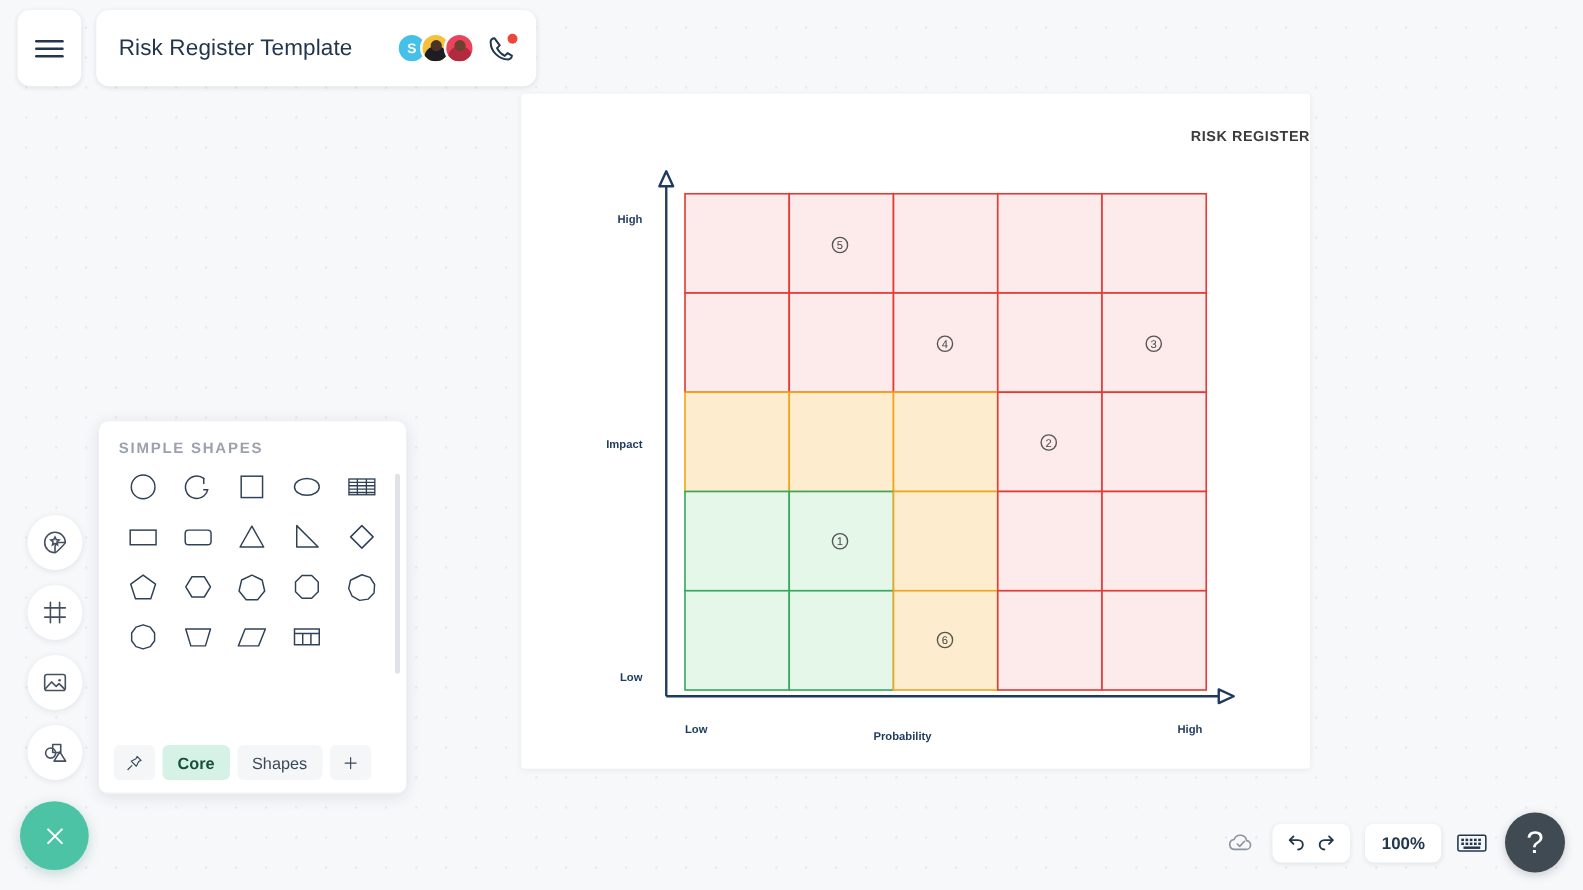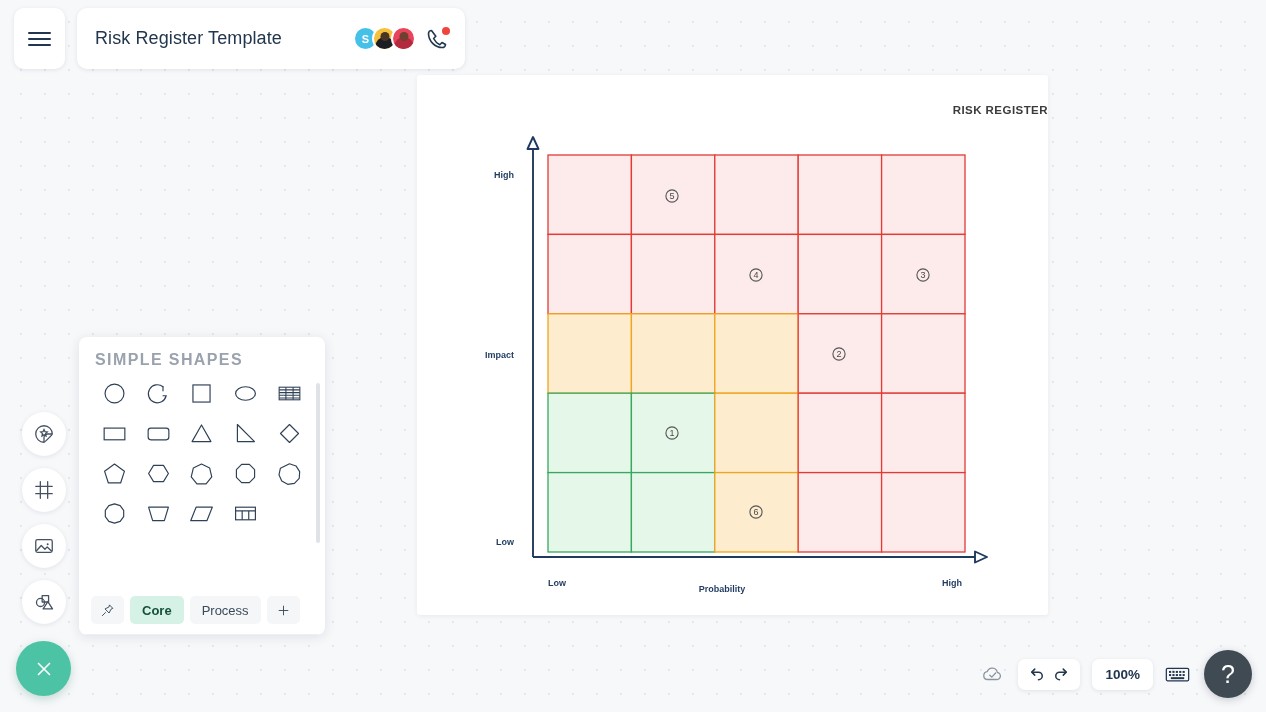--- a/index.html
+++ b/index.html
@@ -26,21 +26,21 @@
     display: flex; align-items: center; justify-content: center;
     cursor: pointer;
   }
   #hamburger-btn .bars { width: 23px; }
   #hamburger-btn .bars i {
     display: block; height: 2px; background: #22364d;
     border-radius: 2px; margin: 4px 0;
   }
   #title-bar {
     position: absolute; left: 77px; top: 8px;
-    width: 388px; height: 61px;
+    width: 352px; height: 61px;
     background: #ffffff;
     border-radius: 10px;
     box-shadow: 0 1px 4px rgba(30,40,60,.10);
     display: flex; align-items: center;
     padding: 0 16px 0 18px;
   }
   #doc-title {
     font-size: 18px; color: #22364d; letter-spacing: .1px;
     white-space: nowrap; flex: 1;
   }
@@ -100,21 +100,21 @@
   
   #shapes-panel {
     position: absolute; left: 79px; top: 337px;
     width: 246px; height: 298px;
     background: #ffffff; border-radius: 8px;
     box-shadow: 0 2px 12px rgba(30,40,60,.11);
     display: flex; flex-direction: column;
     overflow: hidden;
   }
   #shapes-header {
-    font-size: 16px; letter-spacing: 1.4px; color: #9aa2ae;
+    font-size: 12px; letter-spacing: 1.4px; color: #9aa2ae;
     font-weight: 600; padding: 14px 0 8px 16px;
   }
   #shape-grid-wrap { position: relative; flex: 1; overflow: hidden; }
   #shape-grid {
     display: grid; grid-template-columns: repeat(5, 1fr);
     row-gap: 8px; padding: 0 14px 0 14px;
   }
   .shape-cell {
     height: 32px; display: flex; align-items: center; justify-content: center;
     cursor: pointer;
@@ -383,21 +383,21 @@
   </div>
 
   <div id="shape-tabs">
     <div class="tab-btn icon-only">
       <svg width="15" height="15" viewBox="0 0 24 24" fill="none" stroke="#3b4a5a" stroke-width="1.5" stroke-linecap="round" stroke-linejoin="round">
         <path d="M15.5 3.5 L20.5 8.5 L17.5 10 L14.5 16 L8 9.5 L14 6.5 Z"></path>
         <path d="M8.8 15.2 L3.8 20.2"></path>
       </svg>
     </div>
     <div class="tab-btn active">Core</div>
-    <div class="tab-btn">Process</div>
+    <div class="tab-btn">Shapes</div>
     <div class="tab-btn icon-only">
       <svg width="15" height="15" viewBox="0 0 24 24" fill="none" stroke="#3b4a5a" stroke-width="1.5" stroke-linecap="round">
           <path d="M12 5v14M5 12h14"></path>
         </svg>
     </div>
   </div>
 
 </div>
 
 <div id="canvas-card">

